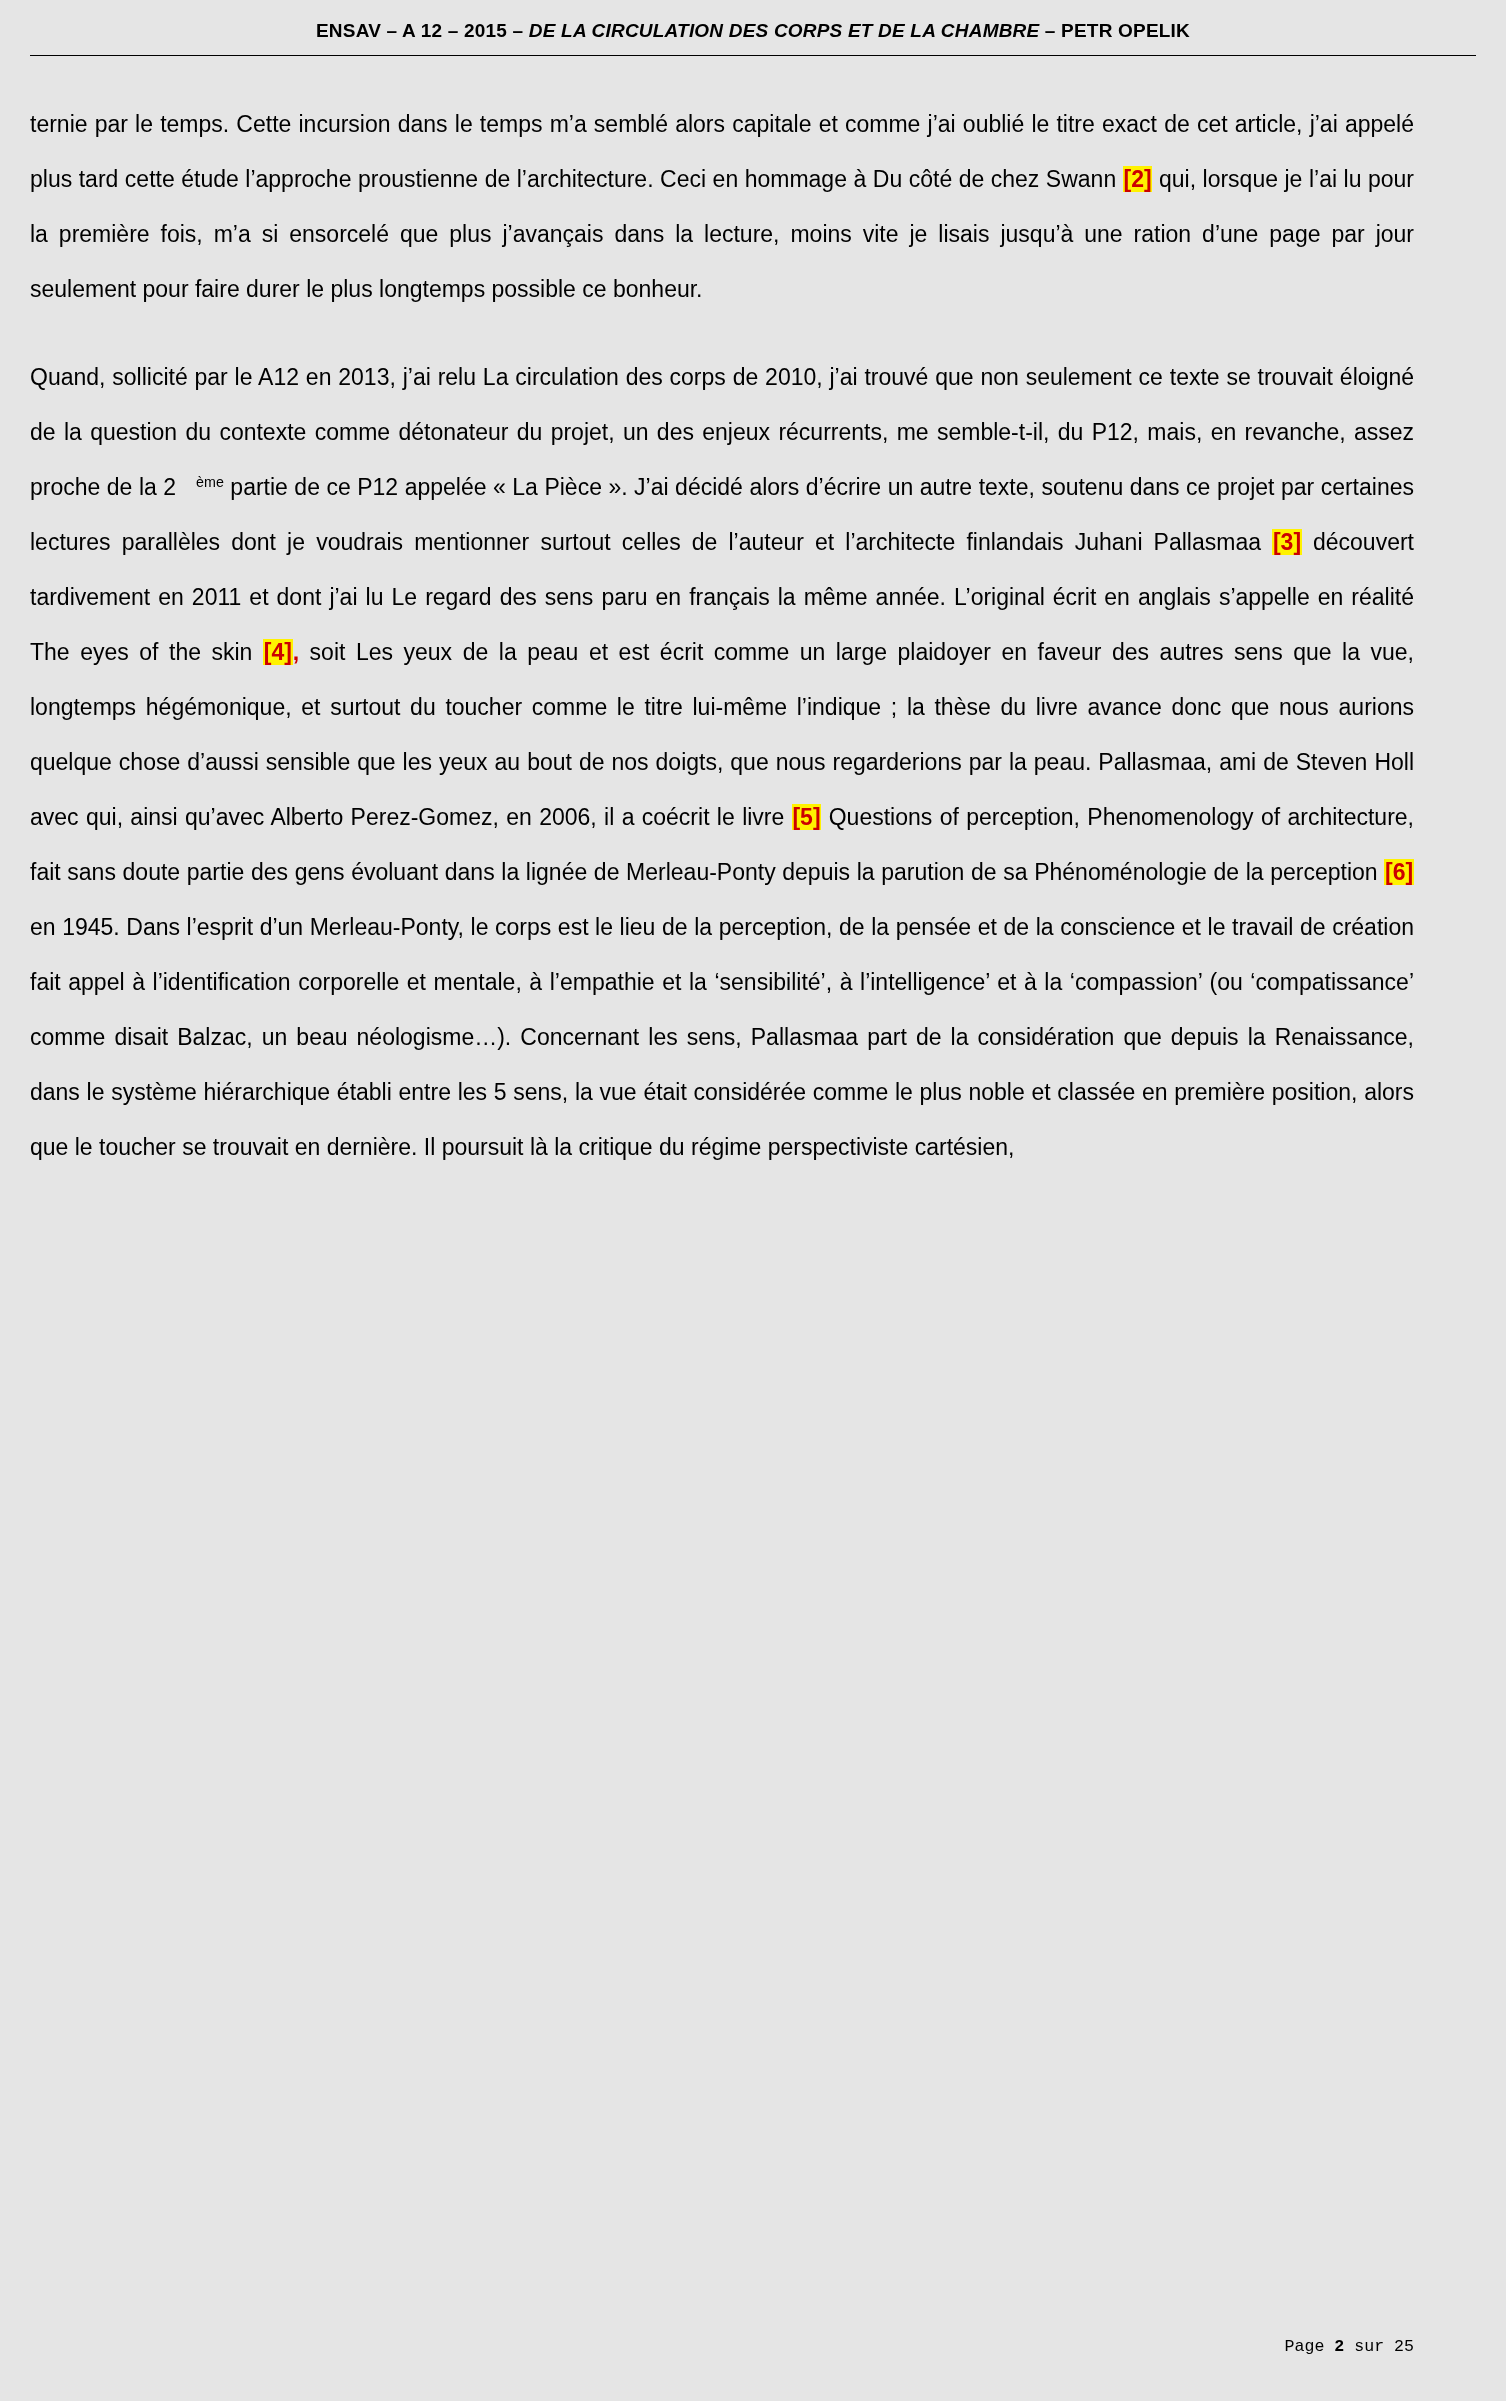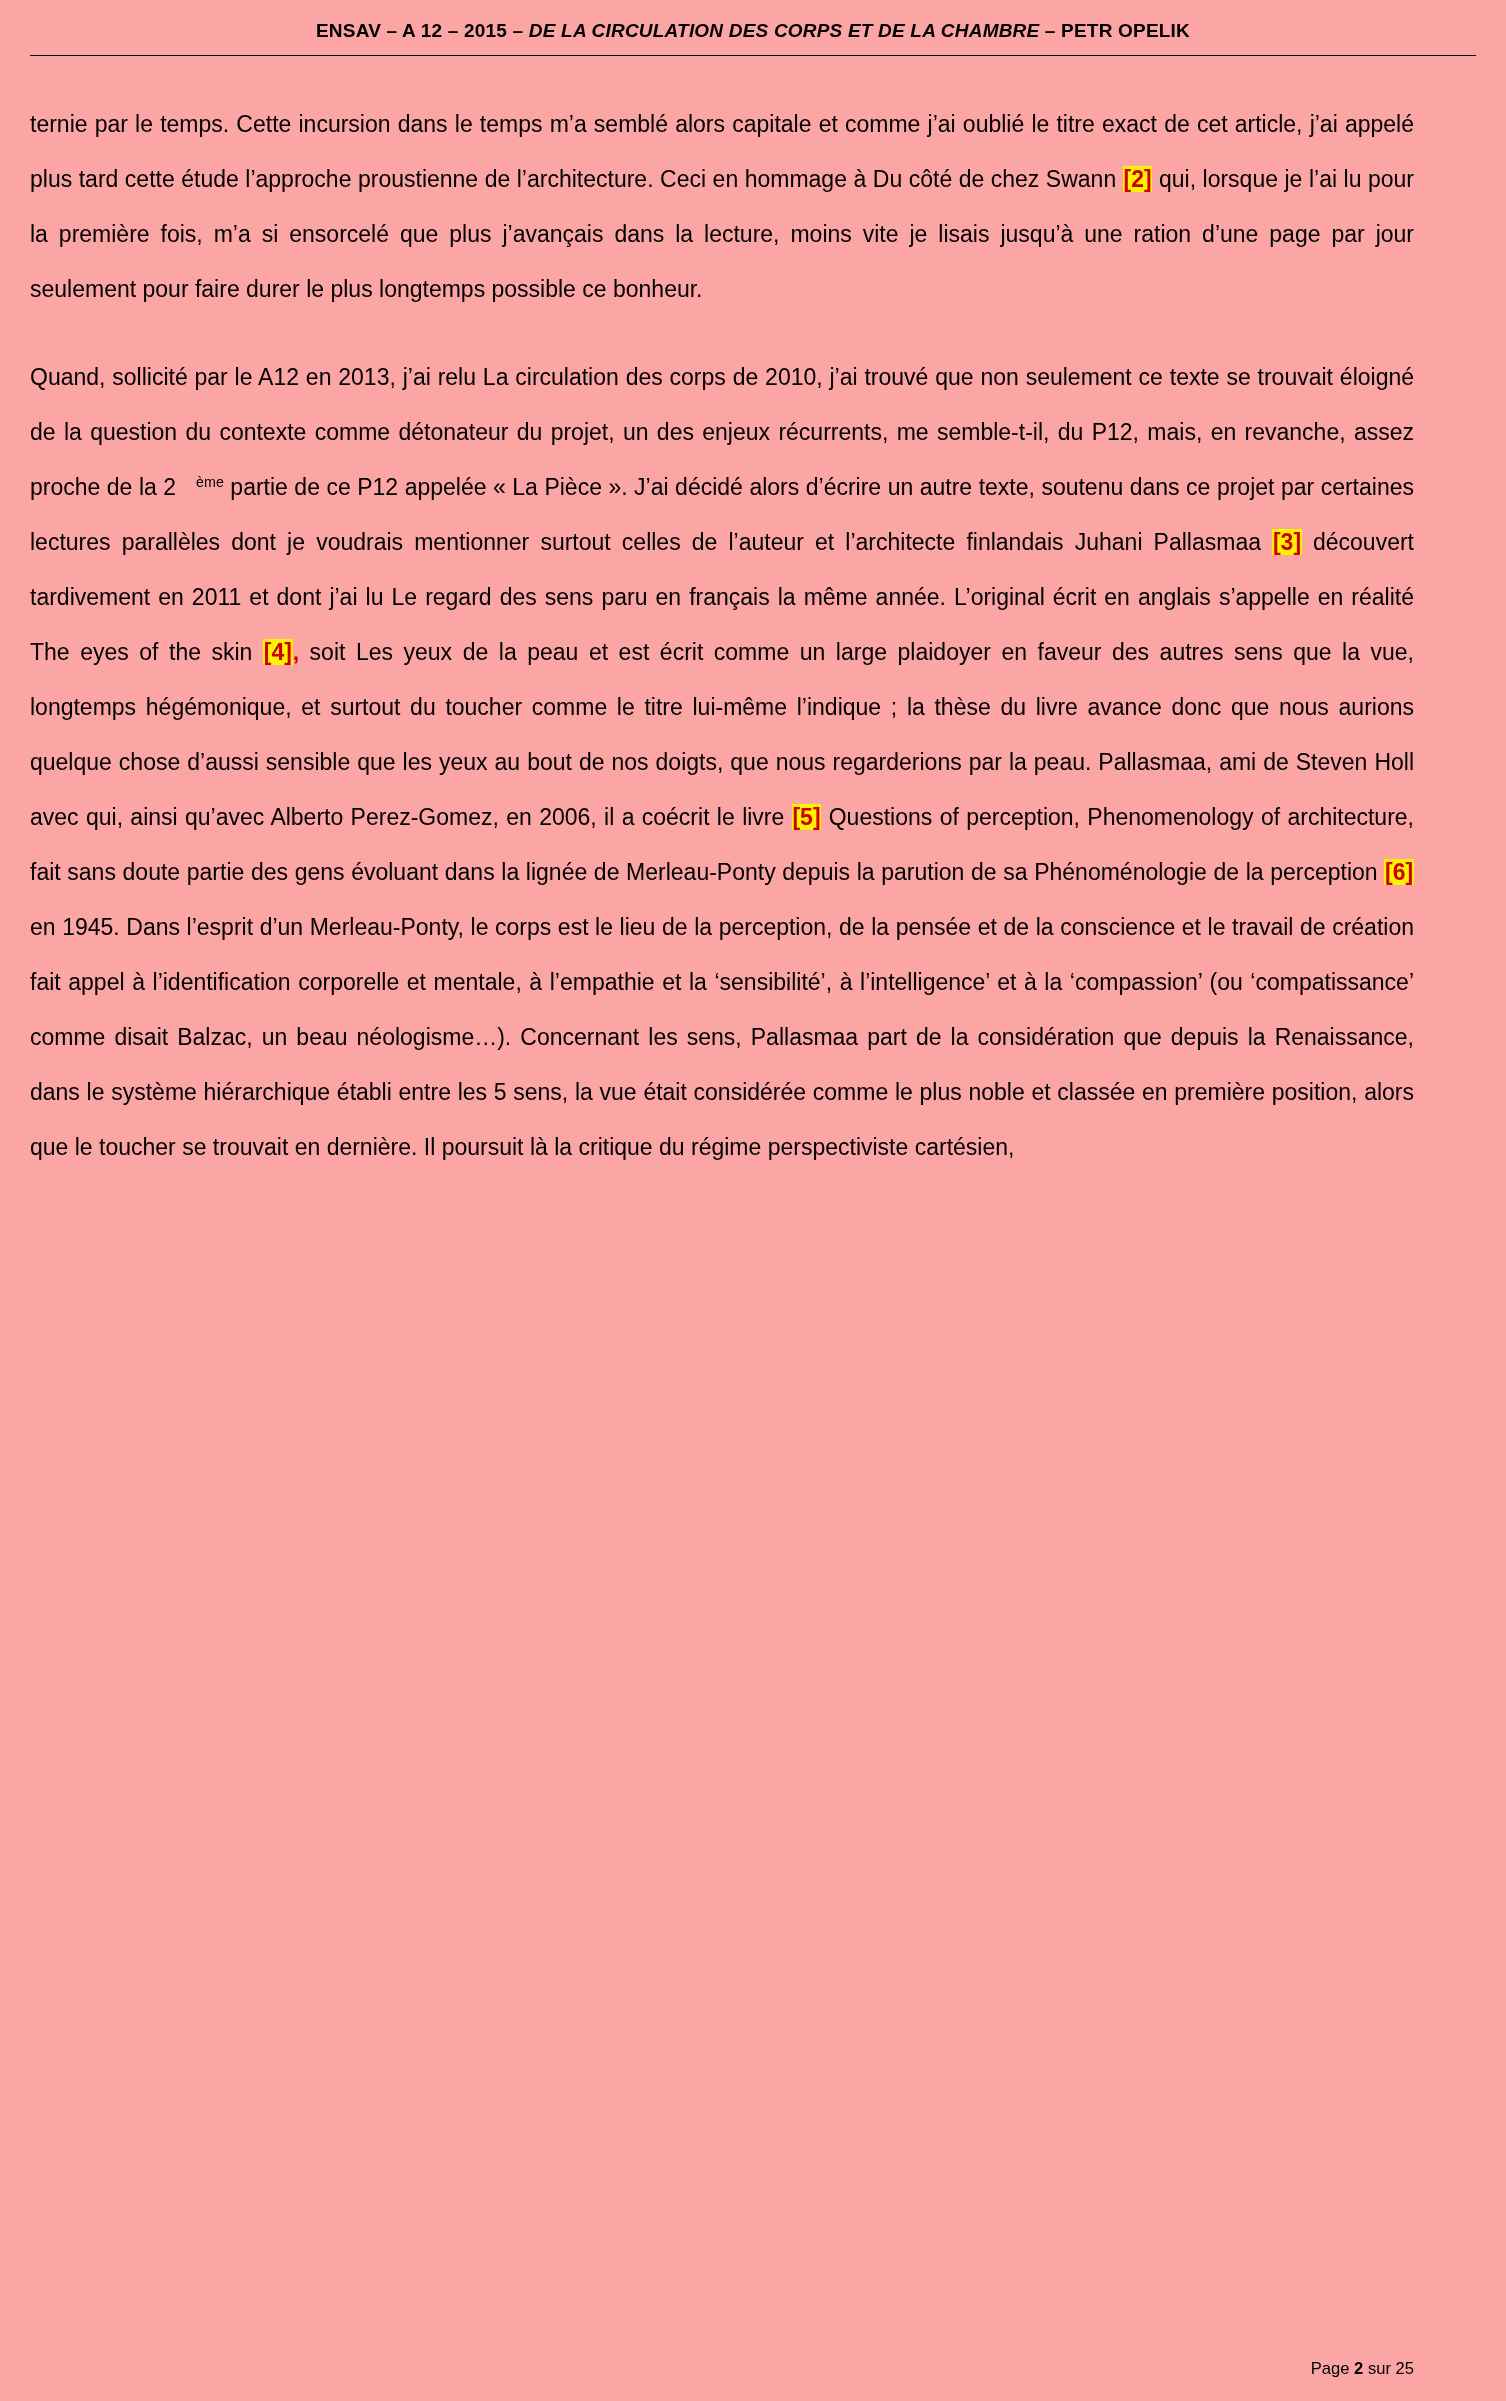--- a/index.html
+++ b/index.html
@@ -11,21 +11,21 @@
     width: 1506px;
     font-family: "Liberation Sans", sans-serif;
     color: #000000;
   }
   .page {
     position: relative;
     width: 1506px;
     min-height: 2401px;
     box-sizing: border-box;
     padding: 0;
-    background: #fca5a5;
+    background: #e5e5e5;
   }
   .header {
     text-align: center;
     font-size: 19px;
     font-weight: bold;
     letter-spacing: 0.2px;
     padding-top: 19.7px;
     padding-bottom: 6px;
   }
   .header .ital {
@@ -65,22 +65,23 @@
   }
   sup {
     font-size: 0.62em;
     vertical-align: super;
     line-height: 0;
     padding-left: 20px;
   }
   .footer {
     position: absolute;
     right: 92px;
-    bottom: 22px;
+    bottom: 45px;
     font-size: 16.6px;
+    font-family: Liberation Mono, monospace;
   }
   .footer b {
     font-weight: bold;
   }
 </style>
 </head>
 <body>
 
 <div class="page">
 

